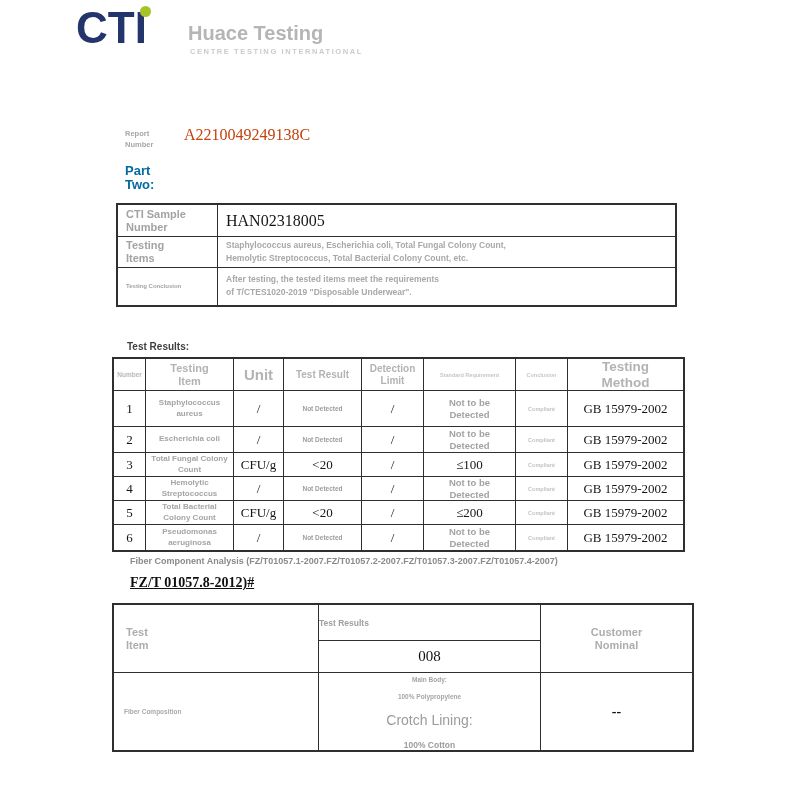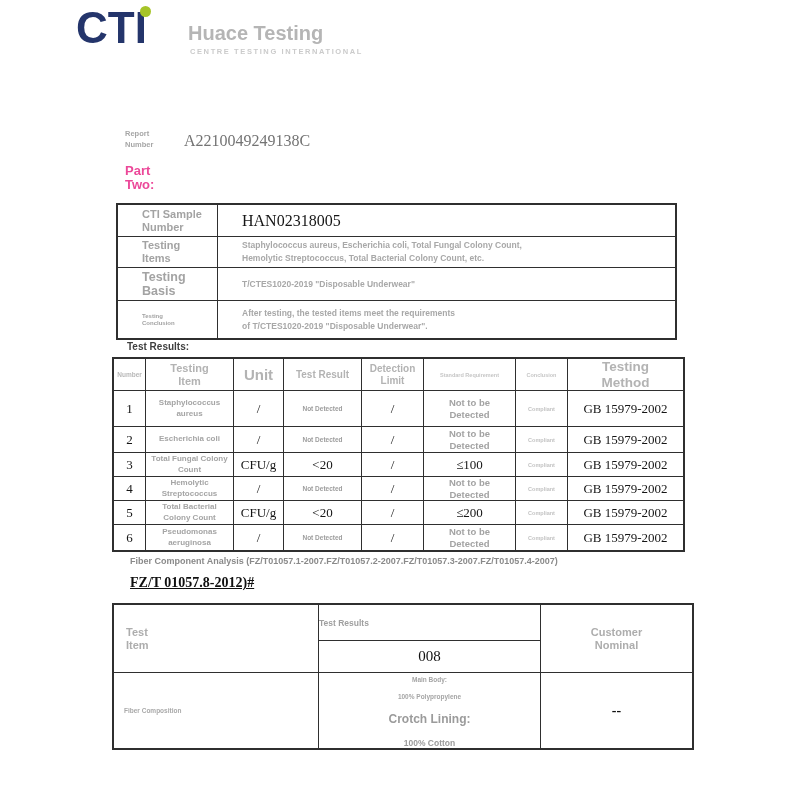--- a/index.html
+++ b/index.html
@@ -12,33 +12,33 @@
   .logo-dot{position:absolute;left:64px;top:0px;width:11px;height:11px;border-radius:50%;background:#a6c428;}
   .logo-sub1{position:absolute;left:112px;top:16px;font-size:20px;font-weight:bold;color:#b5b5b5;}
   .logo-sub2{position:absolute;left:114px;top:41px;font-size:7.5px;font-weight:bold;color:#cbcbcb;letter-spacing:1.6px;}
 
   
   .title{position:absolute;left:298px;top:76px;width:140px;text-align:center;
          font-size:20px;line-height:1.12;font-weight:bold;color:#3a3a3a;}
 
   
   .rn-label{position:absolute;left:125px;top:128px;width:46px;font-size:7.5px;font-weight:bold;color:#a6a6a6;line-height:1.5;}
-  .rn-value{position:absolute;left:184px;top:132px;font-family:"Liberation Serif",serif;font-size:16px;color:#737373;}
-
-  
-  .part-two{position:absolute;left:125px;top:164px;width:42px;font-size:13px;font-weight:bold;color:#ec4899;line-height:1.1;}
+  .rn-value{position:absolute;left:184px;top:126px;font-family:"Liberation Serif",serif;font-size:16px;color:#c2410c;}
+
+  
+  .part-two{position:absolute;left:125px;top:164px;width:42px;font-size:13px;font-weight:bold;color:#0369a1;line-height:1.1;}
 
   
   table{border-collapse:collapse;table-layout:fixed;}
   td,th{border:1px solid #2f2f2f;padding:0;vertical-align:middle;overflow:hidden;}
   .info-table,.results-table,.fiber-table{box-shadow:0 0 0 1px #2f2f2f;}
 
   
   .info-table{position:absolute;left:117px;top:204px;width:558px;}
-  .info-table td{padding:2px 24px;}
+  .info-table td{padding:2px 8px;}
   .info-label{font-weight:bold;color:#a3a3a3;line-height:1.15;}
   .info-label span{display:inline-block;width:60px;}
   .lbl-sample{font-size:11px;}
   .lbl-items{font-size:11px;}
   .lbl-basis{font-size:12.5px;}
   .lbl-concl{font-size:6px;}
   .lbl-concl span{width:auto;}
   .val-sample{font-family:"Liberation Serif",serif;font-size:16px;color:#161616;}
   .val-gray{font-size:8.5px;font-weight:bold;color:#a8a8a8;white-space:pre-line;line-height:1.5;}
 
@@ -78,21 +78,21 @@
   .ft-item-h{font-size:11px;font-weight:bold;color:#adadad;padding-left:12px;line-height:1.15;}
   .ft-item-h span{display:inline-block;width:36px;}
   .ft-results-h{text-align:left;font-size:8.5px;font-weight:bold;color:#9f9f9f;}
   .ft-008{text-align:center;font-family:"Liberation Serif",serif;font-size:15px;color:#111;}
   .ft-cust-h{text-align:center;font-size:11px;font-weight:bold;color:#adadad;line-height:1.15;}
   .ft-cust-h span{display:inline-block;width:66px;}
   .ft-fiber{font-size:6.5px;font-weight:bold;color:#a9a9a9;padding-left:10px;}
   .ft-mid{text-align:center;}
   .ft-mid .l1{font-size:6.5px;font-weight:bold;color:#a5a5a5;margin:3px 0 10px;}
   .ft-mid .l2{font-size:6.5px;font-weight:bold;color:#a5a5a5;margin:0 0 12px;}
-  .ft-mid .l3{font-size:12px;font-weight:bold;color:#9b9b9b;margin:0 0 12px;}
+  .ft-mid .l3{font-size:14px;font-weight:normal;color:#9b9b9b;margin:0 0 12px;}
   .ft-mid .l4{font-size:8.5px;font-weight:bold;color:#9b9b9b;}
   .ft-dash{text-align:center;font-family:"Liberation Serif",serif;font-size:14px;font-weight:bold;color:#111;}
 </style>
 </head>
 <body>
 
 <div class="page">
 
   <div class="logo">
     <span class="logo-cti">CTI</span>
@@ -114,24 +114,20 @@
       </colgroup>
     <tbody>
         <tr style="height:32px">
       <td class="info-label lbl-sample"><span>CTI Sample Number</span></td>
       <td class="val-sample">HAN02318005</td>
     </tr>
     <tr style="height:30px">
       <td class="info-label lbl-items"><span>Testing Items</span></td>
       <td class="val-gray">Staphylococcus aureus, Escherichia coli, Total Fungal Colony Count,
 Hemolytic Streptococcus, Total Bacterial Colony Count, etc.</td>
-    </tr>
-    <tr style="height:28px">
-      <td class="info-label lbl-basis"><span>Testing Basis</span></td>
-      <td class="val-gray">T/CTES1020-2019 "Disposable Underwear"</td>
     </tr>
     <tr style="height:38px">
       <td class="info-label lbl-concl"><span>Testing Conclusion</span></td>
       <td class="val-gray">After testing, the tested items meet the requirements
 of T/CTES1020-2019 "Disposable Underwear".</td>
     </tr>
   </tbody>
     </table>
 
   <div class="tr-label">Test Results:</div>

